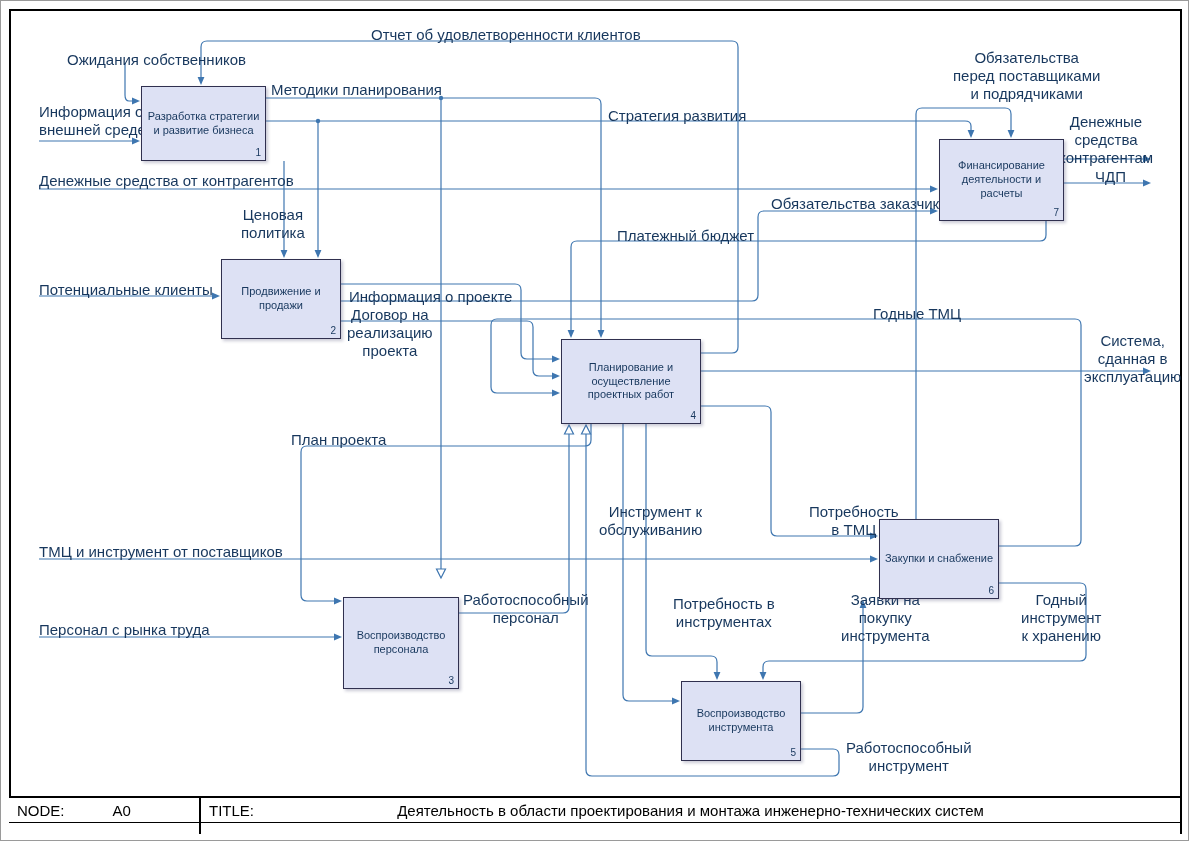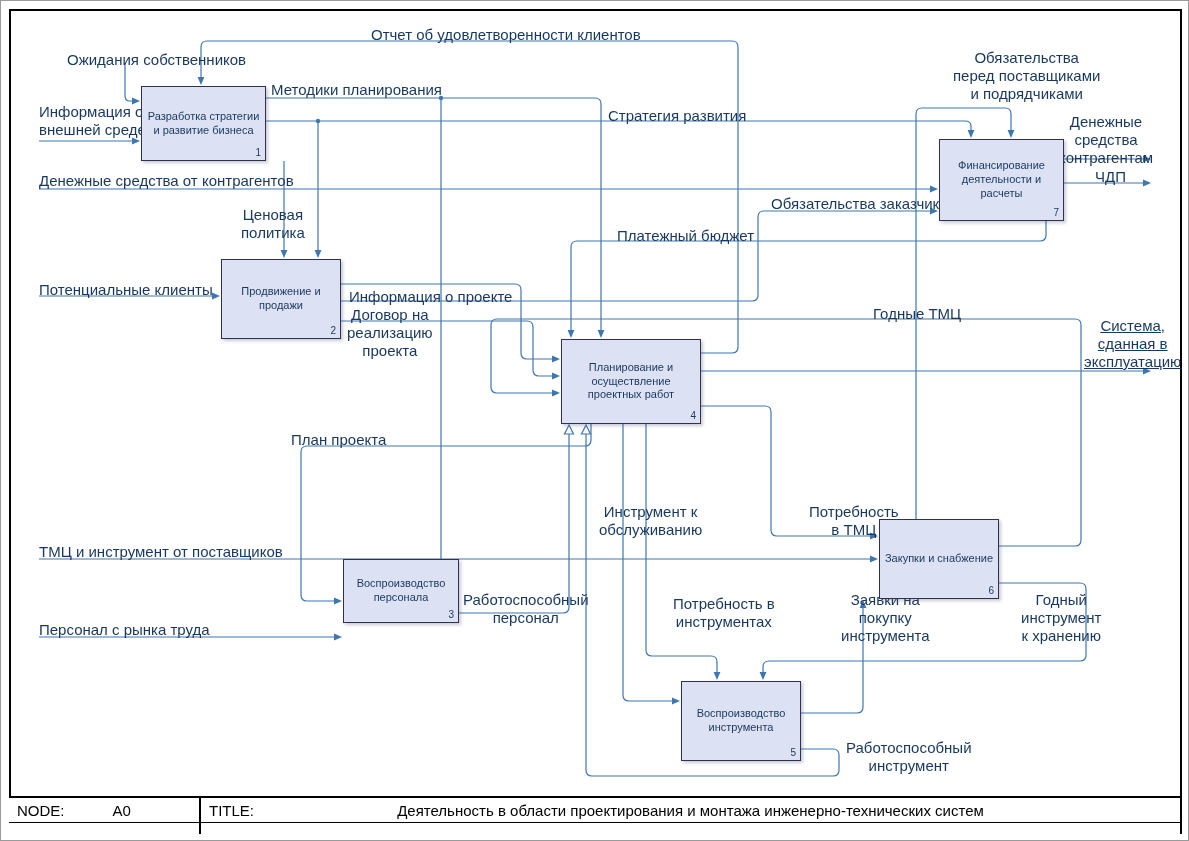--- a/index.html
+++ b/index.html
@@ -173,25 +173,25 @@
       <div class="arrow-label" style="left: 770px; top: 194px;">Обязательства заказчика</div>
       <div class="arrow-label center" style="left: 240px; top: 205px;">Ценовая
 политика</div>
       <div class="arrow-label" style="left: 616px; top: 226px;">Платежный бюджет</div>
       <div class="arrow-label" style="left: 38px; top: 280px;">Потенциальные клиенты</div>
       <div class="arrow-label" style="left: 348px; top: 287px;">Информация о проекте</div>
       <div class="arrow-label center" style="left: 346px; top: 305px;">Договор на
 реализацию
 проекта</div>
       <div class="arrow-label" style="left: 872px; top: 304px;">Годные ТМЦ</div>
-      <div class="arrow-label center" style="left: 1083px; top: 316px; text-decoration: underline;">Система,
+      <div class="arrow-label center" style="left: 1083px; top: 331px;">Система,
 сданная в
 эксплуатацию</div>
       <div class="arrow-label" style="left: 290px; top: 430px;">План проекта</div>
-      <div class="arrow-label center" style="left: 598px; top: 502px;">Инструмент к
+      <div class="arrow-label center" style="left: 598px; top: 502px; text-align: right;">Инструмент к
 обслуживанию</div>
       <div class="arrow-label center" style="left: 808px; top: 502px;">Потребность
 в ТМЦ</div>
       <div class="arrow-label" style="left: 38px; top: 542px;">ТМЦ и инструмент от поставщиков</div>
       <div class="arrow-label center" style="left: 672px; top: 594px;">Потребность в
 инструментах</div>
       <div class="arrow-label center" style="left: 840px; top: 590px;">Заявки на
 покупку
 инструмента</div>
       <div class="arrow-label center" style="left: 1020px; top: 590px;">Годный
@@ -205,21 +205,21 @@
     </div>
   <div id="boxes-layer">
       <div class="box" style="left: 140px; top: 85px; width: 125px; height: 75px;">
         <div class="box-label">Разработка стратегии и развитие бизнеса</div>
         <div class="box-number">1</div>
       </div>
       <div class="box" style="left: 220px; top: 258px; width: 120px; height: 80px;">
         <div class="box-label">Продвижение и продажи</div>
         <div class="box-number">2</div>
       </div>
-      <div class="box" style="left: 342px; top: 558px; width: 116px; height: 64px;">
+      <div class="box" style="left: 342px; top: 596px; width: 116px; height: 92px;">
         <div class="box-label">Воспроизводство персонала</div>
         <div class="box-number">3</div>
       </div>
       <div class="box" style="left: 560px; top: 338px; width: 140px; height: 85px;">
         <div class="box-label">Планирование и осуществление проектных работ</div>
         <div class="box-number">4</div>
       </div>
       <div class="box" style="left: 680px; top: 680px; width: 120px; height: 80px;">
         <div class="box-label">Воспроизводство инструмента</div>
         <div class="box-number">5</div>

